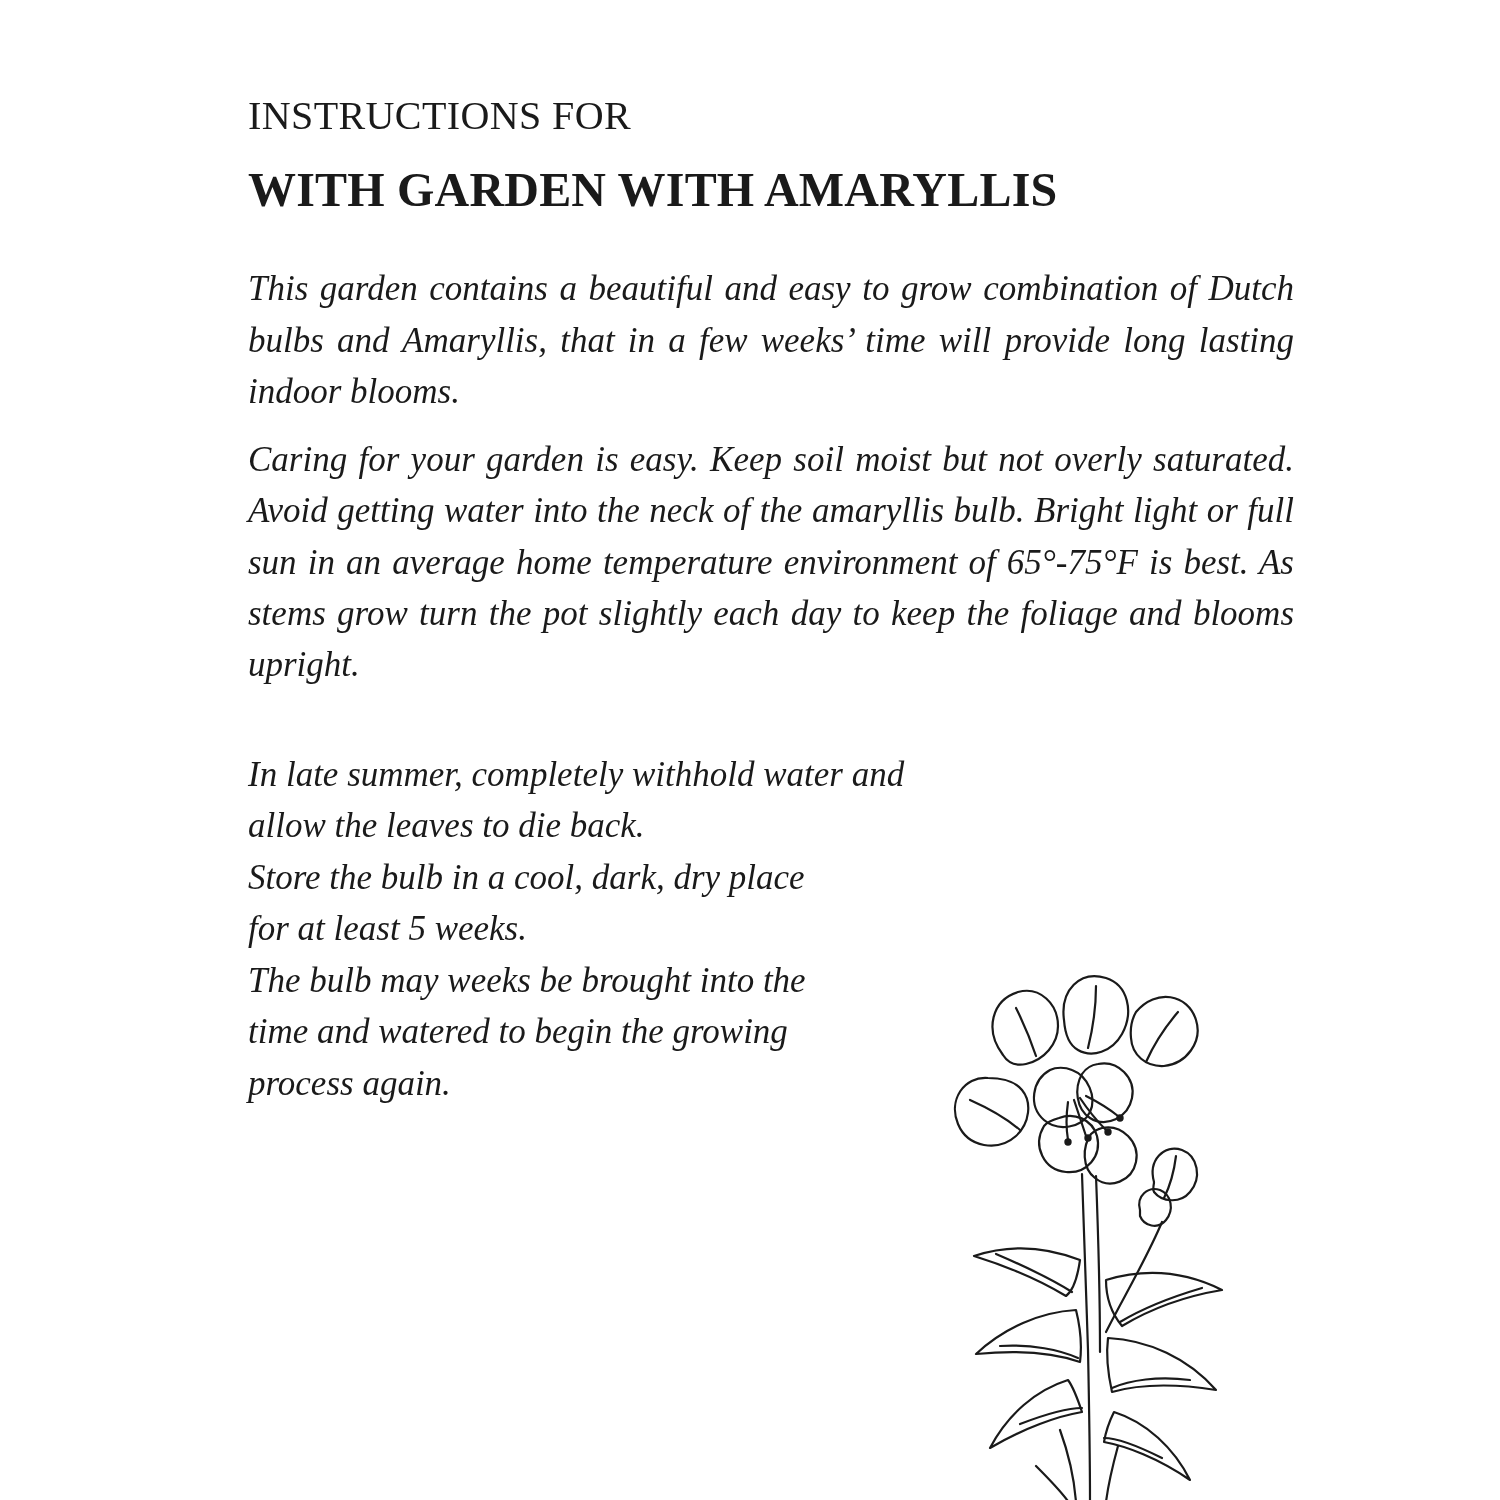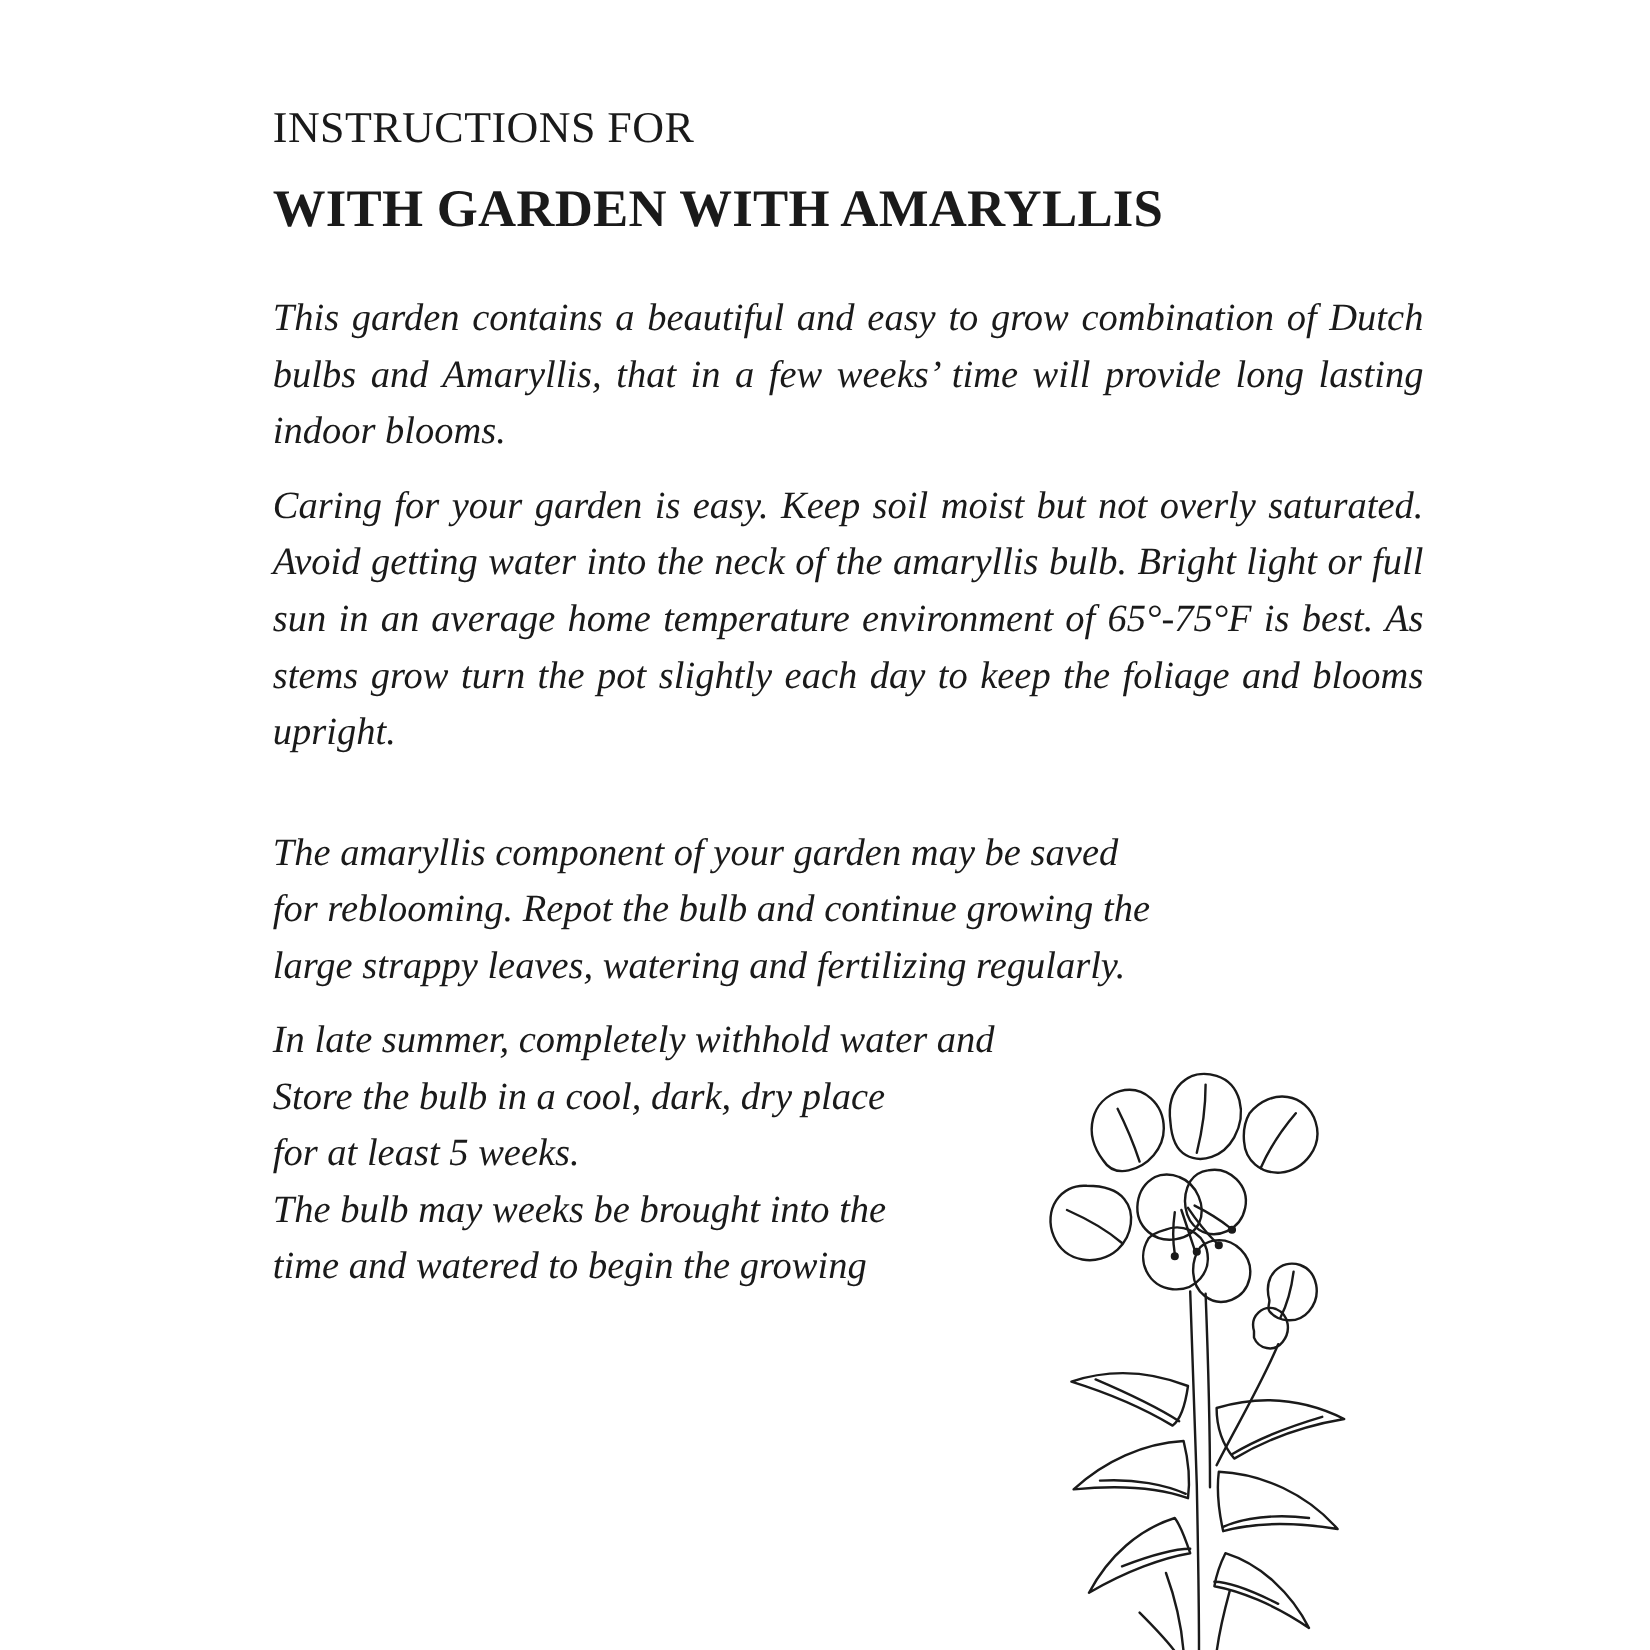--- a/index.html
+++ b/index.html
@@ -88,26 +88,27 @@
 
     <h1 class="title">WITH GARDEN WITH AMARYLLIS</h1>
 
     <p class="para justify">This garden contains a beautiful and easy to grow combination of Dutch bulbs and Amaryllis, that in a few weeks’ time will provide long lasting indoor blooms.</p>
 
     <p class="para justify">Caring for your garden is easy. Keep soil moist but not overly saturated. Avoid getting water into the neck of the amaryllis bulb. Bright light or full sun in an average home temperature environment of 65°-75°F is best. As stems grow turn the pot slightly each day to keep the foliage and blooms upright.</p>
 
     <div class="gap-lg"></div>
 
     <div class="block-narrow">
-      <p class="para">The amaryllis component of your garden may be saved for reblooming. Repot the bulb and continue growing the large strappy leaves, watering and fertilizing regularly.</p>
       <p class="para tight">In late summer, completely withhold water and</p>
+      <p class="para tight">allow the leaves to die back.</p>
       <p class="para tight">Store the bulb in a cool, dark, dry place</p>
       <p class="para tight">for at least 5 weeks.</p>
       <p class="para tight">The bulb may weeks be brought into the</p>
       <p class="para tight">time and watered to begin the growing</p>
+      <p class="para tight">process again.</p>
     </div>
 
     <div class="gap-sm"></div>
 
 
   </div>
 
   <svg class="flower" viewBox="0 0 330 545" xmlns="http://www.w3.org/2000/svg">
     <g fill="none" stroke="#1a1a1a" stroke-width="2.2" stroke-linecap="round" stroke-linejoin="round">
 

